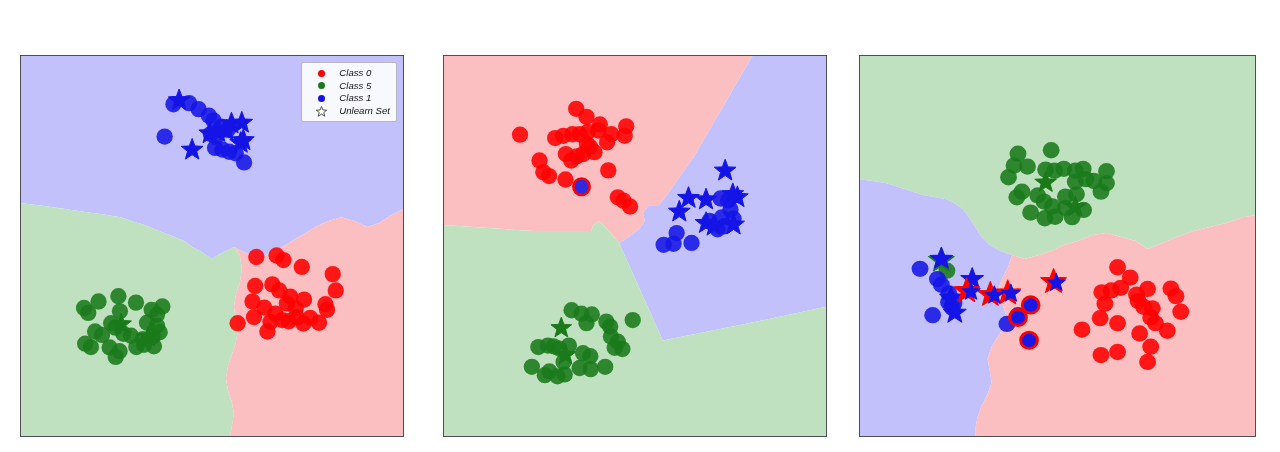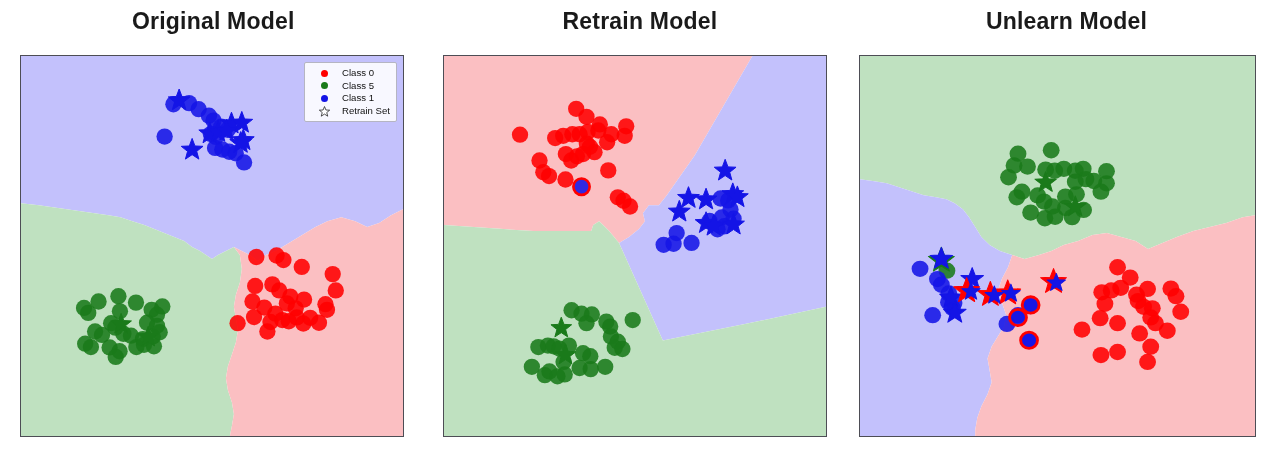--- a/index.html
+++ b/index.html
@@ -37,20 +37,21 @@
   .axes{
     position:absolute;
     left:20px;
     top:55px;
     width:384px;
     height:382px;
     border:1.4px solid #4d4d55;
     box-sizing:border-box;
     overflow:hidden;
     background:#ffffff;
+    font-style:italic;
   }
   .panel.p2 .axes{left:16px;}
   .panel.p3 .axes{left:6px;width:397px;}
   .region-svg{
     position:absolute;
     left:0;top:0;
     width:100%;height:100%;
     display:block;
   }
   .pts-svg{
@@ -98,21 +99,20 @@
     color:#111;
   }
   .lstar{display:block;}
 </style>
 </head>
 <body>
 
 <div id="figure">
 
   <div class="panel p1">
-    <div class="panel-title">Original Model</div>
     <div class="axes">
       <svg class="region-svg" viewBox="0 0 384 382" preserveAspectRatio="none">
 
         <path d="M0,0 L384,0 L384,154 L372,160 L360,168 L348,172 L336,166 L322,162 L308,166 L296,172 L286,178 L276,184 L266,190 L256,196 L246,200 L238,206 L230,200 L222,196 L214,192 L206,196 L198,200 L192,204 L186,200 L180,196 L172,192 L164,186 L154,182 L144,178 L134,174 L124,170 L112,166 L100,162 L88,160 L74,158 L60,156 L46,154 L32,152 L18,150 L0,148 Z" fill="#c3c1fc"></path>
 
         <path d="M0,148 L18,150 L32,152 L46,154 L60,156 L74,158 L88,160 L100,162 L112,166 L124,170 L134,174 L144,178 L154,182 L164,186 L172,192 L180,196 L186,200 L192,204 L198,200 L206,196 L214,192 L220,200 L222,214 L220,228 L216,240 L214,252 L216,264 L218,276 L216,288 L212,300 L208,312 L206,324 L208,336 L212,348 L214,360 L212,372 L210,382 L0,382 Z" fill="#bfe1c0"></path>
 
         <path d="M214,192 L222,196 L230,200 L238,206 L246,200 L256,196 L266,190 L276,184 L286,178 L296,172 L308,166 L322,162 L336,166 L348,172 L360,168 L372,160 L384,154 L384,382 L210,382 L212,372 L214,360 L212,348 L208,336 L206,324 L208,312 L212,300 L216,288 L218,276 L216,264 L214,252 L216,240 L220,228 L222,214 L220,200 Z" fill="#fbbfc2"></path>
       </svg>
       <svg class="pts-svg" viewBox="0 0 384 382" preserveAspectRatio="none">
@@ -225,28 +225,27 @@
               <span class="legend-dot" style="background:#1414e6"></span>
             </span>
           <span class="legend-label">Class 1</span>
         </div>
         <div class="legend-row">
           <span class="legend-mark">
             <svg class="lstar" width="11" height="11" viewBox="0 0 20 20">
                 <polygon points="10,1 12.6,7.3 19.4,7.6 14.1,11.9 15.9,18.5 10,14.7 4.1,18.5 5.9,11.9 0.6,7.6 7.4,7.3" fill="#ffffff" stroke="#111111" stroke-width="1.3"></polygon>
               </svg>
           </span>
-          <span class="legend-label">Retrain Set</span>
+          <span class="legend-label">Unlearn Set</span>
         </div>
       </div>
     </div>
   </div>
 
   <div class="panel p2">
-    <div class="panel-title">Retrain Model</div>
     <div class="axes">
       <svg class="region-svg" viewBox="0 0 384 382" preserveAspectRatio="none">
 
         <path d="M0,0 L310,0 L252,100 L224,140 L216,150 L206,150 L200,158 L202,166 L196,174 L186,182 L176,188 L166,176 L156,166 L150,170 L148,176 L90,176 L60,174 L30,172 L0,170 Z" fill="#fbbfc2"></path>
 
         <path d="M310,0 L384,0 L384,252 L300,270 L220,286 L176,188 L186,182 L196,174 L202,166 L200,158 L206,150 L216,150 L224,140 L252,100 Z" fill="#c3c1fc"></path>
 
         <path d="M0,170 L30,172 L60,174 L90,176 L148,176 L150,170 L156,166 L166,176 L176,188 L220,286 L300,270 L384,252 L384,382 L0,382 Z" fill="#bfe1c0"></path>
       </svg>
       <svg class="pts-svg" viewBox="0 0 384 382" preserveAspectRatio="none">
@@ -338,21 +337,20 @@
             <polygon points="271.10,159.25 273.94,166.85 282.04,167.20 275.70,172.25 277.86,180.06 271.10,175.58 264.34,180.06 266.51,172.25 260.17,167.20 268.26,166.85" fill="#1414e6" stroke="#1414e6" stroke-width="1" stroke-linejoin="round"></polygon>
             <polygon points="291.07,158.11 293.91,165.70 302.01,166.05 295.67,171.10 297.83,178.91 291.07,174.44 284.31,178.91 286.48,171.10 280.13,166.05 288.23,165.70" fill="#1414e6" stroke="#1414e6" stroke-width="1" stroke-linejoin="round"></polygon>
             <polygon points="117.89,262.59 120.59,269.80 128.28,270.14 122.25,274.93 124.31,282.35 117.89,278.10 111.47,282.35 113.52,274.93 107.50,270.14 115.19,269.80" fill="#1a7a1a" stroke="#1a7a1a" stroke-width="1" stroke-linejoin="round"></polygon>
             <polygon points="122.11,289.71 124.81,296.92 132.50,297.26 126.48,302.05 128.53,309.47 122.11,305.22 115.69,309.47 117.75,302.05 111.72,297.26 119.41,296.92" fill="#1a7a1a" stroke="#1a7a1a" stroke-width="1" stroke-linejoin="round"></polygon>
           </g>
       </svg>
     </div>
   </div>
 
   <div class="panel p3">
-    <div class="panel-title">Unlearn Model</div>
     <div class="axes">
       <svg class="region-svg" viewBox="0 0 384 382" preserveAspectRatio="none">
 
         <path d="M0,0 L384,0 L384,160 L372,162 L356,168 L340,172 L324,176 L308,182 L294,188 L280,194 L268,186 L254,182 L240,178 L226,180 L212,186 L198,190 L186,196 L174,200 L160,204 L148,200 L136,196 L126,190 L118,182 L112,172 L106,162 L100,154 L92,148 L84,144 L74,142 L62,140 L50,136 L38,132 L26,128 L14,126 L0,124 Z" fill="#bfe1c0"></path>
 
         <path d="M0,124 L14,126 L26,128 L38,132 L50,136 L62,140 L74,142 L84,144 L92,148 L100,154 L106,162 L112,172 L118,182 L126,190 L136,196 L148,200 L144,212 L138,224 L134,236 L138,248 L142,260 L140,272 L134,282 L128,292 L124,304 L126,316 L128,328 L124,340 L118,352 L114,364 L112,376 L112,382 L0,382 Z" fill="#c3c1fc"></path>
 
         <path d="M148,200 L160,204 L174,200 L186,196 L198,190 L212,186 L226,180 L240,178 L254,182 L268,186 L280,194 L294,188 L308,182 L324,176 L340,172 L356,168 L372,162 L384,160 L384,382 L112,382 L112,376 L114,364 L118,352 L124,340 L128,328 L126,316 L124,304 L128,292 L134,282 L140,272 L142,260 L138,248 L134,236 L138,224 L144,212 Z" fill="#fbbfc2"></path>
       </svg>
       <svg class="pts-svg" viewBox="0 0 384 382" preserveAspectRatio="none">

